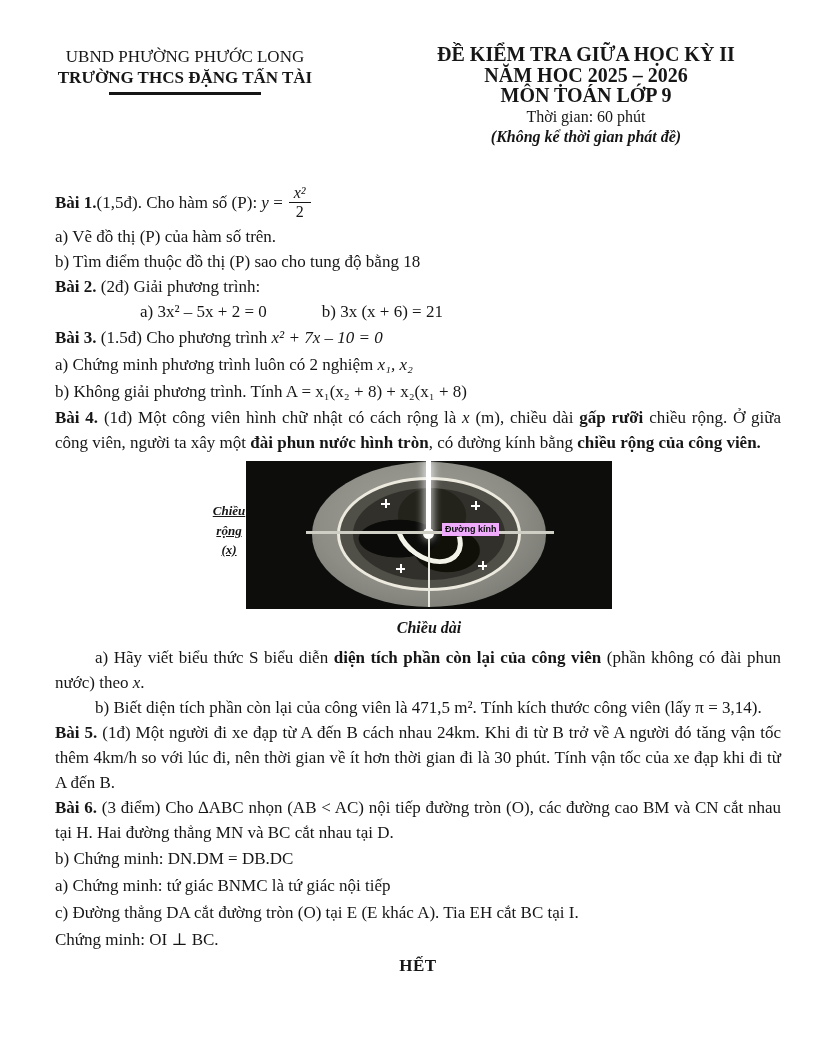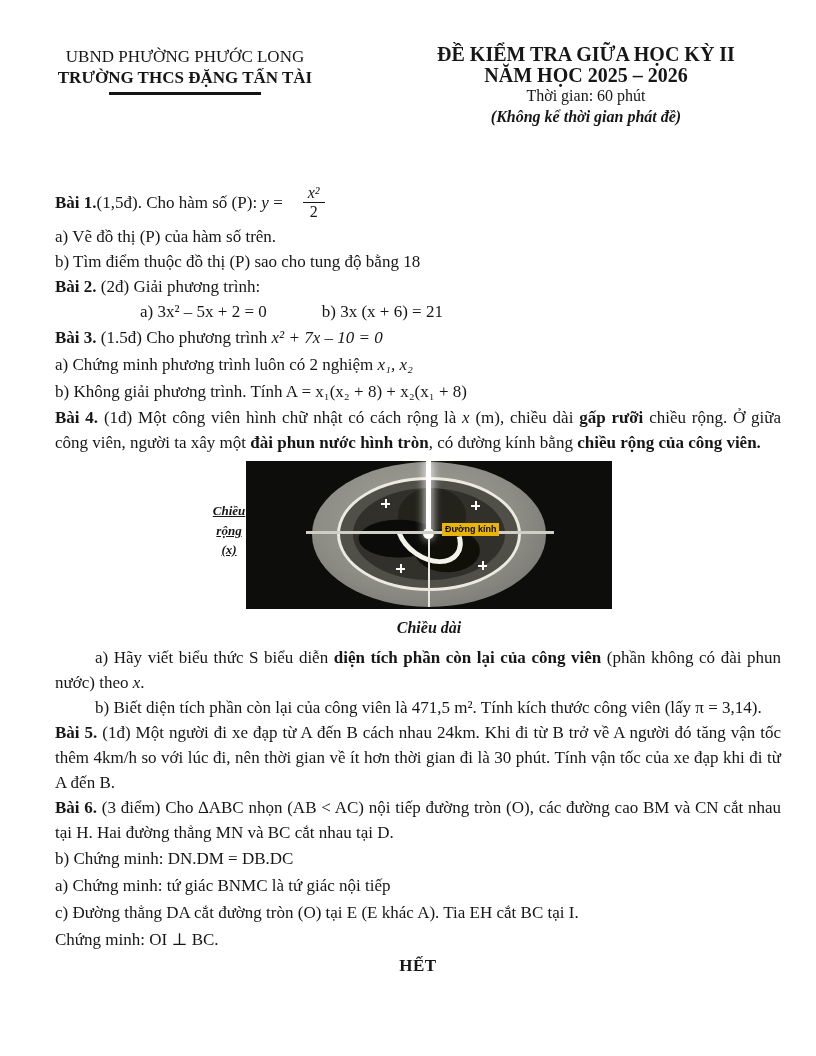--- a/index.html
+++ b/index.html
@@ -19,21 +19,21 @@
   .hdr-right{position:absolute;top:44px;left:400px;width:372px;text-align:center;line-height:20.5px;}
   .t-bold{font-weight:bold;font-size:20px;}
   .t-time{font-size:16px;margin-top:1px;}
   .t-note{font-size:16px;font-style:italic;font-weight:600;}
 
   
   .main{position:absolute;top:180px;left:55px;width:726px;line-height:25px;}
   .main p{margin:0;}
   .b1-title{height:44px;display:flex;align-items:center;}
   .frac{display:inline-flex;flex-direction:column;text-align:center;vertical-align:middle;
-        line-height:17px;margin-left:20px;font-size:16px;justify-content:center;}
+        line-height:17px;margin-left:6px;font-size:16px;justify-content:center;}
   .frac .num{font-style:italic;border-bottom:1.6px solid #161616;padding:0 5px 1px;}
   .ind50{margin-left:50px;}
   .ind30{margin-left:30px;}
   .lh27{line-height:27px;}
   .b2-row{padding-left:85px;}
   .b2-b{margin-left:43px;padding-left:12px;}
   .just{text-align:justify;}
   .tin{text-indent:40px;}
   .c2{margin-left:65px;}
   .het{text-align:center;font-weight:bold;letter-spacing:.5px;margin-top:1px;}
@@ -53,21 +53,21 @@
       radial-gradient(ellipse at 62% 68%, #101008 0 24%, rgba(0,0,0,0) 25%),
       radial-gradient(ellipse at 52% 30%, #23231c 0 30%, rgba(0,0,0,0) 31%),
       #31302a;}
   .swirl{left:146px;top:47px;width:74px;height:52px;border:5px solid #f4f3ea;
     border-top-color:transparent;border-left-color:transparent;transform:rotate(35deg);box-sizing:border-box;}
   .center-dot{position:absolute;left:177px;top:67px;width:11px;height:11px;border-radius:50%;background:#fbfbf6;}
   .jet{position:absolute;left:180px;top:0;width:5px;height:76px;background:#ffffff;
     box-shadow:0 0 8px 2px rgba(255,255,255,.75);}
   .hline{position:absolute;left:60px;top:70px;width:248px;height:3px;background:#cfcfc5;}
   .vline-bottom{position:absolute;left:182px;top:78px;width:2px;height:68px;background:#e9e9e2;}
-  .inner-label{position:absolute;left:196px;top:62px;background:#eab308;color:#0a0a0a;
+  .inner-label{position:absolute;left:196px;top:62px;background:#f0abfc;color:#0a0a0a;
     font-size:9px;font-weight:bold;padding:1px 3px;line-height:11px;font-family:"Liberation Sans",sans-serif;}
   .sparkle{position:absolute;width:9px;height:9px;
     background:
       linear-gradient(#fff,#fff) center/9px 2px no-repeat,
       linear-gradient(#fff,#fff) center/2px 9px no-repeat;}
   .sp1{left:135px;top:38px;} .sp2{left:225px;top:40px;} .sp3{left:150px;top:103px;} .sp4{left:232px;top:100px;}
   .fig-caption{position:absolute;left:191px;top:154px;width:366px;text-align:center;
     font-weight:bold;font-style:italic;font-size:16px;}
 </style>
 </head>
@@ -76,20 +76,21 @@
 <div class="page">
 
   <div class="hdr-left">
     <div class="org1">UBND PHƯỜNG PHƯỚC LONG</div>
     <div class="org2">TRƯỜNG THCS ĐẶNG TẤN TÀI</div>
     <div class="org-rule"></div>
   </div>
   <div class="hdr-right">
     <div class="t-bold">ĐỀ KIỂM TRA GIỮA HỌC KỲ II</div>
     <div class="t-bold">NĂM HỌC 2025 – 2026</div>
+    <div class="t-bold">MÔN TOÁN LỚP 9</div>
     <div class="t-time">Thời gian: 60 phút</div>
     <div class="t-note">(Không kể thời gian phát đề)</div>
   </div>
 
   <div class="main">
 
     <p class="b1-title">
       <span class="b">Bài 1.</span>
         <span><span> (1,5đ). Cho hàm số (P): </span><span class="i">y</span><span> = </span></span>
         <span class="frac">

